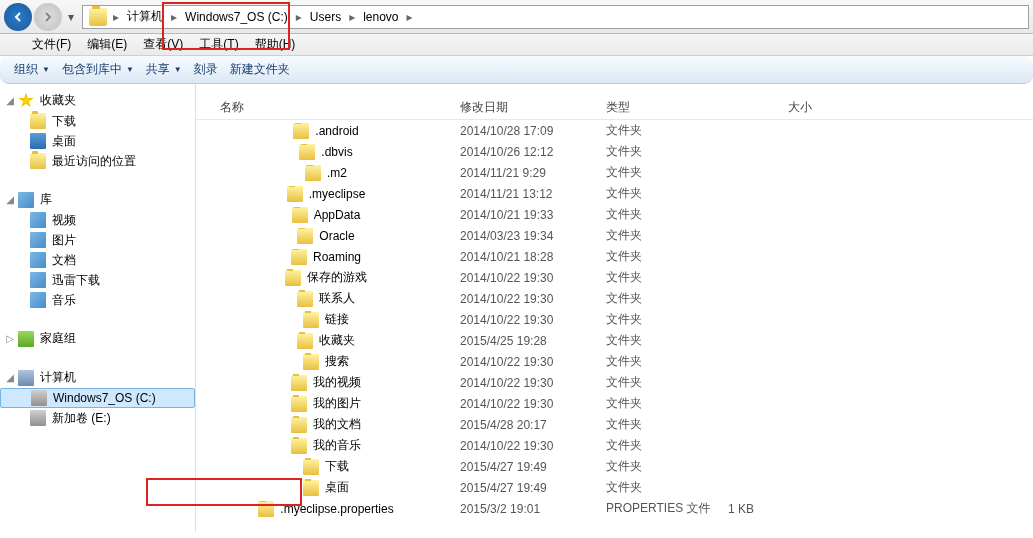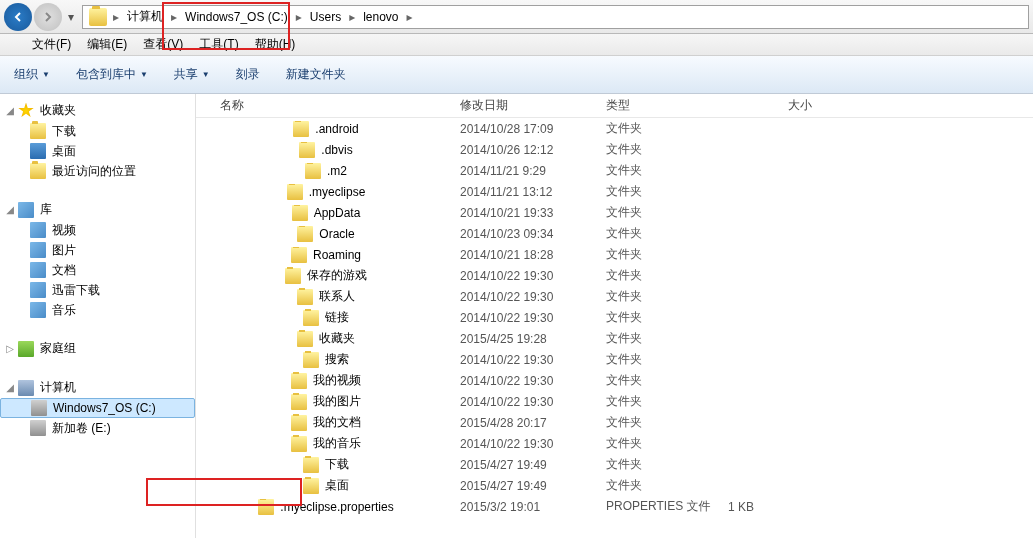--- a/index.html
+++ b/index.html
@@ -15,21 +15,21 @@
 .addr-icon { width: 18px; height: 18px; background: linear-gradient(to bottom, #fff3a0, #e8c040); border-radius: 2px; margin: 0 4px; position: relative; }
 .addr-icon::before { content: ''; position: absolute; top: -2px; left: 3px; width: 8px; height: 3px; background: #e8c040; border-radius: 1px 1px 0 0; }
 .crumb { padding: 0 6px; height: 22px; display: inline-flex; align-items: center; color: #000; }
 .crumb-sep { color: #666; padding: 0 2px; }
 
 
 .menubar { height: 22px; background: linear-gradient(to bottom, #f6f6f6, #eaeaea); border-bottom: 1px solid #d0d0d0; display: flex; align-items: center; padding: 0 24px; }
 .menu-item { padding: 2px 8px; }
 
 
-.toolbar { height: 38px; background: linear-gradient(to bottom, #f7fbff, #dce8f5); border-bottom: 1px solid #c0cad6; display: flex; align-items: center; padding: 0 8px; gap: 14px; }
+.toolbar { height: 28px; background: linear-gradient(to bottom, #f7fbff, #dce8f5); border-bottom: 1px solid #c0cad6; display: flex; align-items: center; padding: 0 8px; gap: 0; border-radius: 9px; }
 .tool-item { color: #1a3e6e; padding: 4px 6px; display: inline-flex; align-items: center; }
 .tool-dd { font-size: 8px; margin-left: 4px; }
 
 
 .main { display: flex; height: calc(538px - 34px - 22px - 34px); }
 .sidebar { width: 196px; background: #fff; border-right: 1px solid #e0e0e0; padding: 6px 0; overflow-y: auto; }
 .side-group { margin-bottom: 18px; }
 .side-hdr { display: flex; align-items: center; padding: 2px 4px; }
 .side-exp { width: 12px; height: 12px; display: inline-flex; align-items: center; justify-content: center; color: #888; font-size: 10px; margin-right: 2px; }
 .side-item { display: flex; align-items: center; padding: 2px 4px 2px 30px; height: 20px; }
@@ -38,21 +38,21 @@
 .ico-star { background: radial-gradient(circle, #ffd700, #e8a000); clip-path: polygon(50% 0%, 61% 35%, 98% 35%, 68% 57%, 79% 91%, 50% 70%, 21% 91%, 32% 57%, 2% 35%, 39% 35%); }
 .ico-folder { background: linear-gradient(to bottom, #fff3a0, #e8c040); border-radius: 1px; position: relative; }
 .ico-folder::before { content: ''; position: absolute; top: -2px; left: 2px; width: 6px; height: 3px; background: #e8c040; border-radius: 1px 1px 0 0; }
 .ico-desktop { background: linear-gradient(to bottom, #5a9cd8, #2a6cb0); border-radius: 1px; }
 .ico-lib { background: linear-gradient(135deg, #7bb8e8, #4a8cc8); border-radius: 1px; }
 .ico-drive { background: linear-gradient(to bottom, #d0d0d0, #909090); border-radius: 1px; }
 .ico-pc { background: linear-gradient(to bottom, #b0c4de, #6a8ab0); border-radius: 1px; }
 .ico-home { background: linear-gradient(to bottom, #9ad85a, #5aa82a); border-radius: 1px; }
 
 
-.content { flex: 1; overflow-y: auto; }
+.content { flex: 1; overflow-y: auto; margin-top: 12px; }
 .col-hdr { display: flex; height: 24px; align-items: center; border-bottom: 1px solid #e8e8e8; background: #fff; position: sticky; top: 0; }
 .col { padding: 0 8px; color: #444; }
 .col-name { width: 256px; padding-left: 24px; }
 .col-date { width: 146px; }
 .col-type { width: 122px; font-family: Liberation Mono, monospace; }
 .col-size { width: 100px; text-align: right; }
 .row { display: flex; height: 21px; align-items: center; }
 .cell { padding: 0 8px; white-space: nowrap; overflow: hidden; text-overflow: ellipsis; }
 .cell-name { width: 256px; display: flex; align-items: center; padding-left: 12px; justify-content: center; }
 .cell-date { width: 146px; color: #555; }
@@ -243,21 +243,21 @@
           </div>
           <div class="cell cell-date">2014/10/21 19:33</div>
           <div class="cell cell-type">文件夹</div>
           <div class="cell cell-size"></div>
         </div>
         <div class="row">
           <div class="cell cell-name">
             <span class="ico ico-folder"></span>
             <span>Oracle</span>
           </div>
-          <div class="cell cell-date">2014/10/23 09:34</div>
+          <div class="cell cell-date">2014/03/23 19:34</div>
           <div class="cell cell-type">文件夹</div>
           <div class="cell cell-size"></div>
         </div>
         <div class="row">
           <div class="cell cell-name">
             <span class="ico ico-folder"></span>
             <span>Roaming</span>
           </div>
           <div class="cell cell-date">2014/10/21 18:28</div>
           <div class="cell cell-type">文件夹</div>

